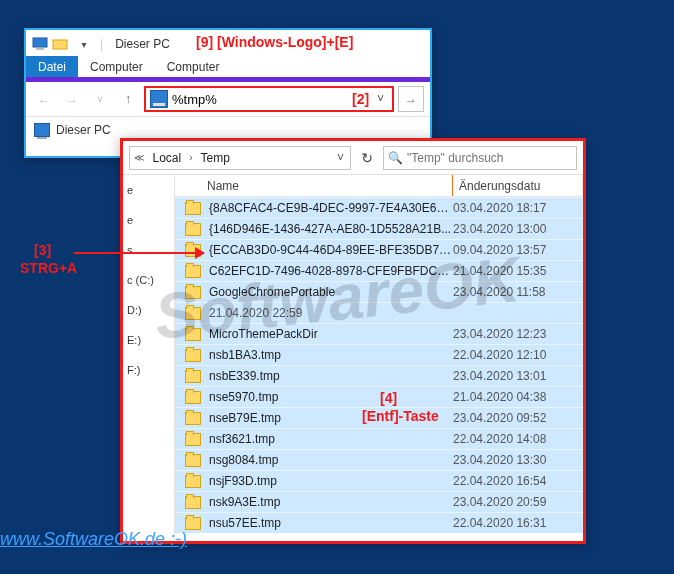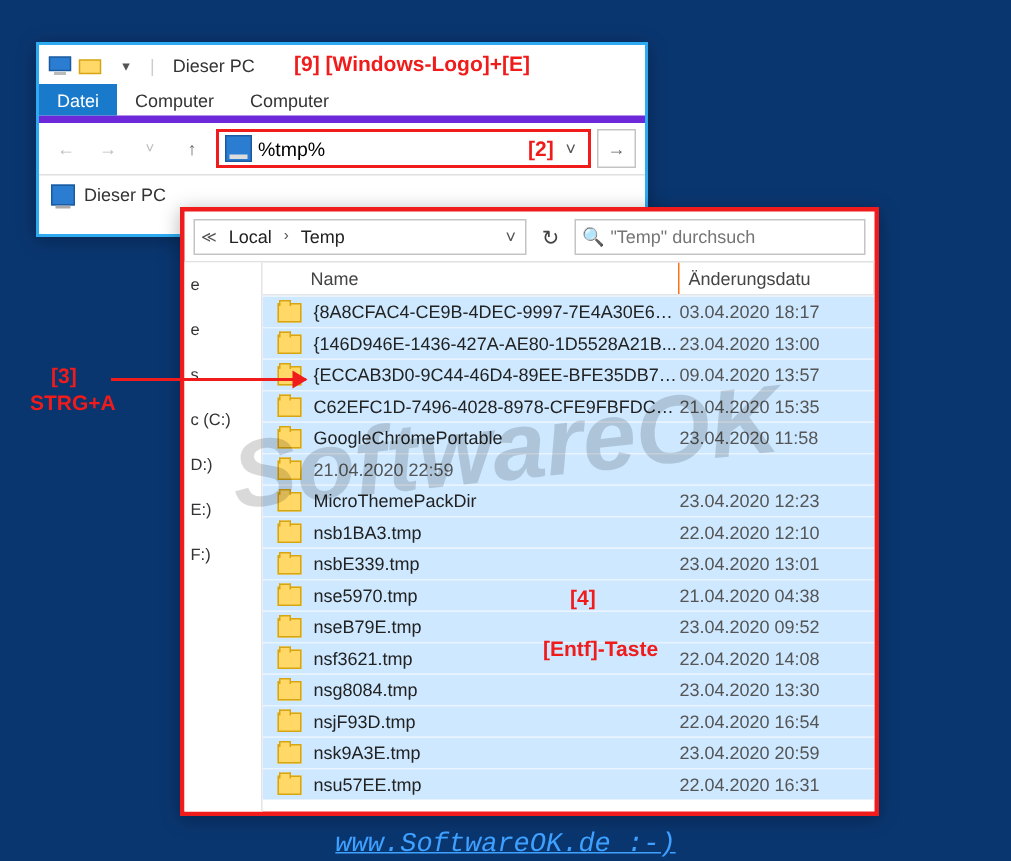--- a/index.html
+++ b/index.html
@@ -114,24 +114,23 @@
   
   .anno { position:absolute; color:#f01b1b; font-weight:bold; font-size:14px; white-space:nowrap; pointer-events:none;}
   .arrow3 {
     position:absolute; left:74px; top:252px; width:130px; height:2px; background:#f01b1b;
   }
   .arrow3::after{
     content:""; position:absolute; right:-1px; top:-5px;
     border-left:10px solid #f01b1b; border-top:6px solid transparent; border-bottom:6px solid transparent;
   }
   .footer {
-    position:absolute; left:0; right:0; bottom:1px; text-align:center;
+    position:absolute; left:0; right:0; bottom:24px; text-align:left;
     color:#3ea0ff; font-size:18px; font-style:italic;
     text-decoration:underline;
-    font-family:Liberation Mono, monospace;
   }
   .wm {
     position:absolute; left:50%; top:52%; transform:translate(-50%,-50%) rotate(-6deg);
     font-size:64px; color:rgba(0,0,0,0.15); font-style:italic; font-weight:bold;
     pointer-events:none; white-space:nowrap;
   }
 </style>
 </head>
 <body>
 
@@ -300,16 +299,16 @@
         </div>
     </div>
   </div>
 </div>
 
 <div class="anno" style="left:196px; top:34px;">[9]  [Windows-Logo]+[E]</div>
 <div class="anno" style="left:34px; top:242px;">[3]</div>
 <div class="anno" style="left:20px; top:260px;">STRG+A</div>
 <div class="arrow3"></div>
 <div class="anno" style="left:380px; top:390px;">[4]</div>
-<div class="anno" style="left:362px; top:408px;margin-top:16px;">[Entf]-Taste</div>
+<div class="anno" style="left:362px; top:408px;">[Entf]-Taste</div>
 
 <div class="wm">SoftwareOK</div>
 <div class="footer">www.SoftwareOK.de :-)</div>
 
 </body></html>

